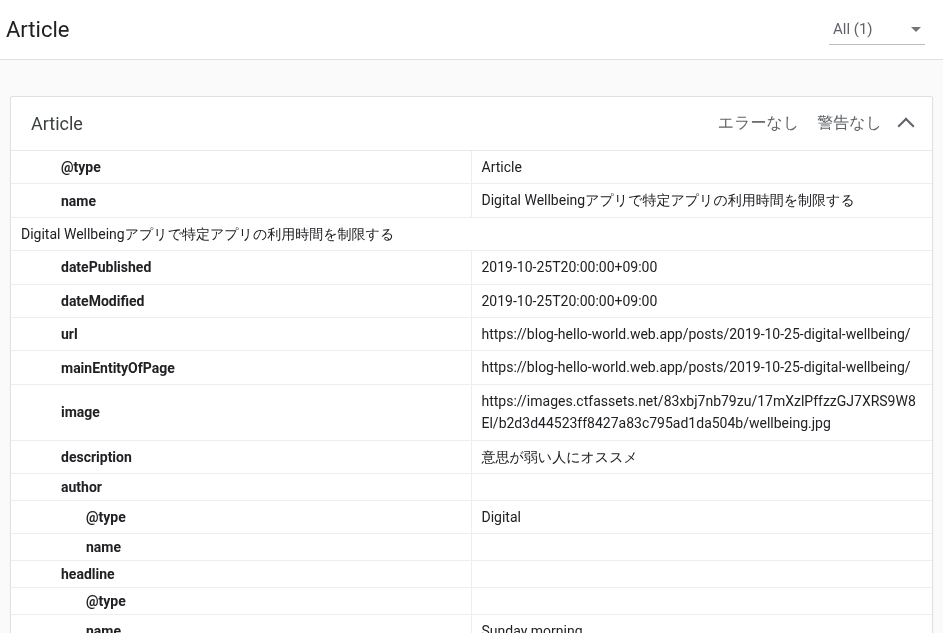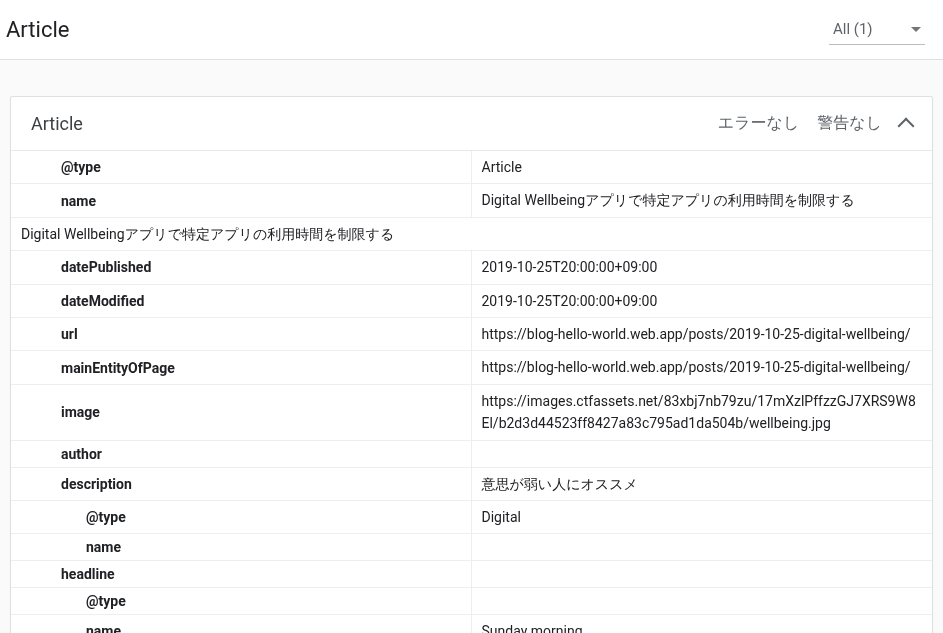--- a/index.html
+++ b/index.html
@@ -155,26 +155,26 @@
         </div>
       <div class="row">
           <div class="cell-key indent-1">mainEntityOfPage</div>
           <div class="cell-val">https://blog-hello-world.web.app/posts/2019-10-25-digital-wellbeing/</div>
         </div>
       <div class="row">
           <div class="cell-key indent-1">image</div>
           <div class="cell-val">https://images.ctfassets.net/83xbj7nb79zu/17mXzlPffzzGJ7XRS9W8El/b2d3d44523ff8427a83c795ad1da504b/wellbeing.jpg</div>
         </div>
       <div class="row">
+          <div class="cell-key indent-1">description</div>
+          <div class="cell-val">意思が弱い人にオススメ</div>
+        </div>
+      <div class="row">
           <div class="cell-key indent-1">author</div>
           <div class="cell-val"></div>
-        </div>
-      <div class="row">
-          <div class="cell-key indent-1">description</div>
-          <div class="cell-val">意思が弱い人にオススメ</div>
         </div>
       <div class="row">
           <div class="cell-key indent-2">@type</div>
           <div class="cell-val">Digital</div>
         </div>
       <div class="row">
           <div class="cell-key indent-2">name</div>
         </div>
       <div class="row">
           <div class="cell-key indent-1">headline</div>

